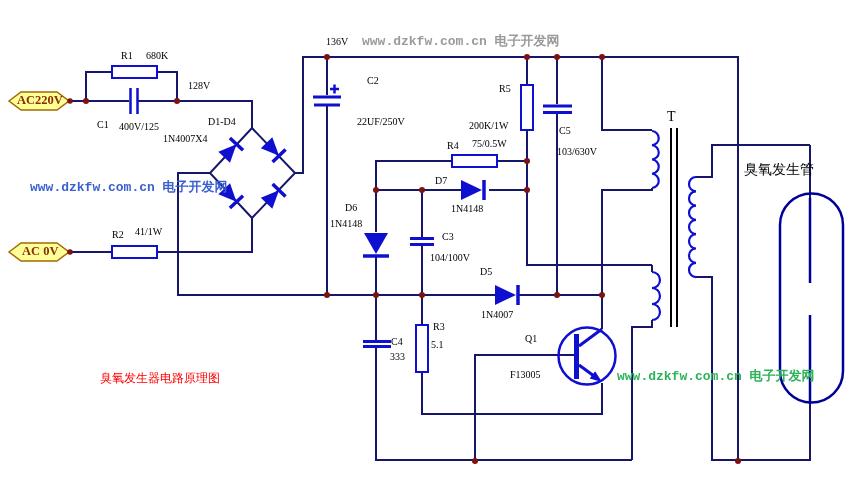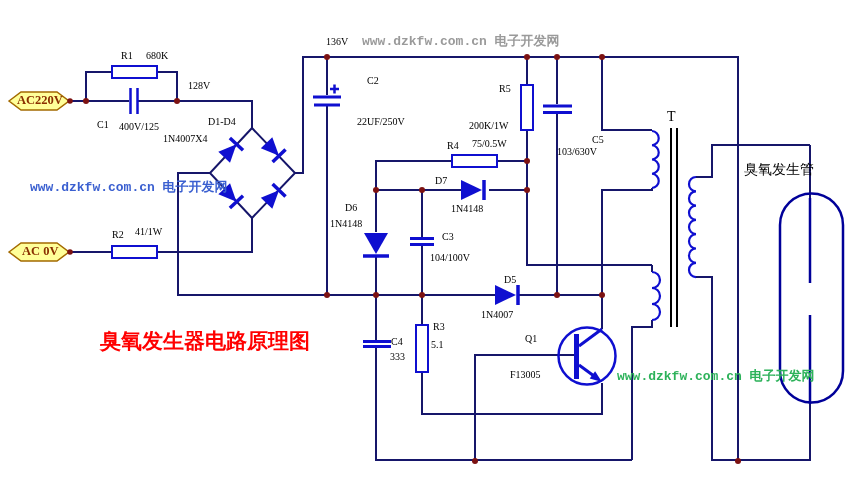--- a/index.html
+++ b/index.html
@@ -14,21 +14,21 @@
   .diobar{stroke:var(--component);stroke-width:3.5;fill:none;}
   .coil{stroke:var(--component);stroke-width:2.2;fill:none;}
   .core{stroke:#000;stroke-width:2;fill:none;}
   .qline{stroke:var(--component);stroke-width:3;fill:none;}
   .tube{stroke:var(--tube_outline);stroke-width:2.5;fill:none;}
   .tubeel{stroke:var(--tube_outline);stroke-width:2.5;fill:none;}
   .dot{fill:var(--dot);stroke:none;}
   .tag{fill:var(--tag_fill);stroke:var(--tag_border);stroke-width:1.5;}
   .lbl{position:absolute;font-size:10px;color:#000;white-space:nowrap;line-height:1.1;}
   .big{font-size:14px;}
-  .redtitle{color:var(--red_text);font-size:21px;font-weight:bold;}
+  .redtitle{color:var(--red_text);font-size:12px;font-weight:normal;margin-top:42px;}
   .rednote{color:var(--red_text);font-size:14px;font-weight:bold;}
   .wm{font-family:"Liberation Mono","DejaVu Sans Mono",monospace;font-weight:bold;font-size:13px;}
   .wm-top{color:var(--watermark_top);}
   .wm-left{color:var(--watermark_left);}
   .wm-green{color:var(--watermark_green);}
   .tagtxt{color:var(--tag_text);font-weight:bold;font-size:12.5px;}
 </style>
 </head>
 <body>
 
@@ -160,31 +160,31 @@
   <div class="lbl" style="left:208px;top:116px;">D1-D4</div>
   <div class="lbl" style="left:163px;top:133px;">1N4007X4</div>
   <div class="lbl" style="left:112px;top:229px;">R2</div>
   <div class="lbl" style="left:135px;top:226px;">41/1W</div>
 
   <div class="lbl" style="left:326px;top:36px;">136V</div>
   <div class="lbl" style="left:367px;top:75px;">C2</div>
   <div class="lbl" style="left:357px;top:86px;margin-top:30px;">22UF/250V</div>
   <div class="lbl" style="left:499px;top:83px;">R5</div>
   <div class="lbl" style="left:469px;top:101px;margin-top:19px;">200K/1W</div>
-  <div class="lbl" style="left:559px;top:134px;padding-left:33px;">C5</div>
+  <div class="lbl" style="left:559px;top:125px;">C5</div>
   <div class="lbl" style="left:557px;top:146px;">103/630V</div>
   <div class="lbl" style="left:447px;top:140px;">R4</div>
   <div class="lbl" style="left:472px;top:138px;">75/0.5W</div>
   <div class="lbl" style="left:435px;top:175px;">D7</div>
   <div class="lbl" style="left:451px;top:203px;">1N4148</div>
   <div class="lbl" style="left:345px;top:202px;">D6</div>
   <div class="lbl" style="left:330px;top:218px;">1N4148</div>
   <div class="lbl" style="left:442px;top:231px;">C3</div>
   <div class="lbl" style="left:430px;top:252px;">104/100V</div>
-  <div class="lbl" style="left:480px;top:274px;margin-left:24px;">D5</div>
+  <div class="lbl" style="left:480px;top:266px;">D5</div>
   <div class="lbl" style="left:481px;top:309px;">1N4007</div>
   <div class="lbl" style="left:433px;top:321px;">R3</div>
   <div class="lbl" style="left:431px;top:339px;">5.1</div>
   <div class="lbl" style="left:391px;top:336px;">C4</div>
   <div class="lbl" style="left:390px;top:351px;">333</div>
   <div class="lbl" style="left:525px;top:333px;">Q1</div>
   <div class="lbl" style="left:510px;top:369px;">F13005</div>
   <div class="lbl big" style="left:667px;top:109px;">T</div>
   <div class="lbl big" style="left:744px;top:162px;">臭氧发生管</div>
   <div class="lbl" style="left:812px;top:161px;padding-left:44px;">VD</div>

